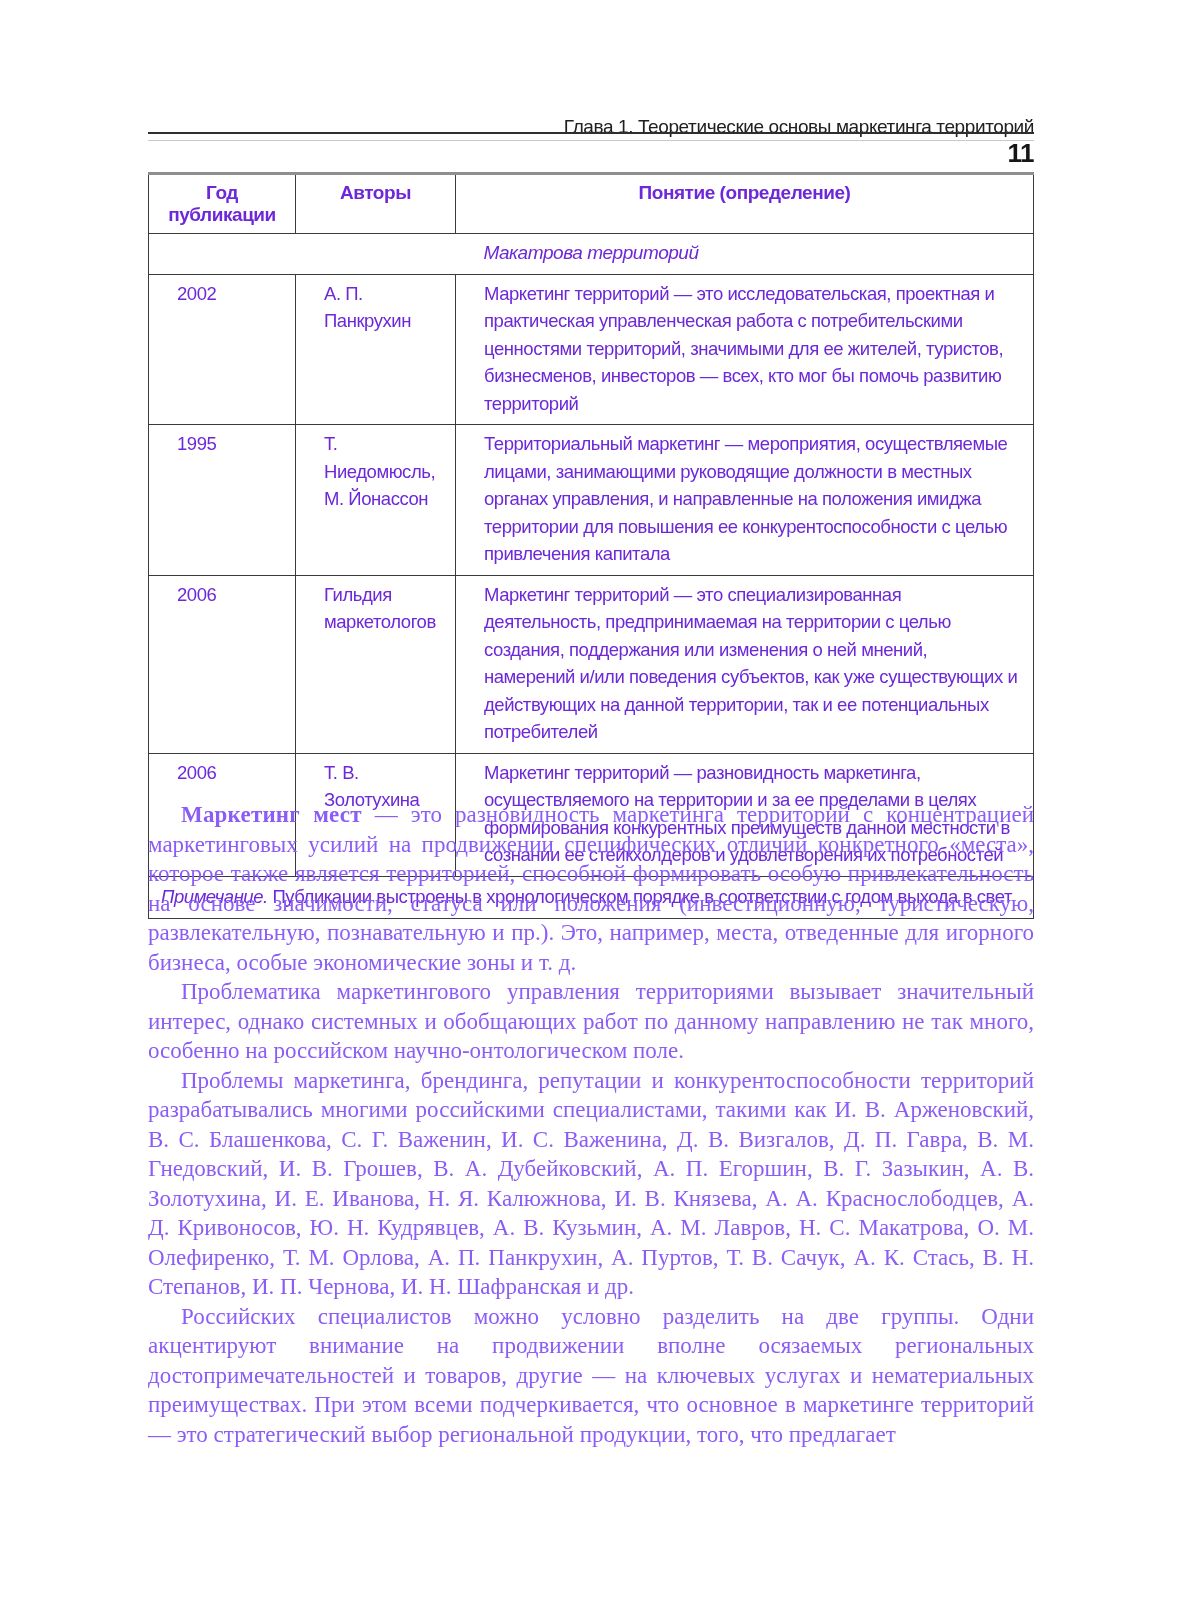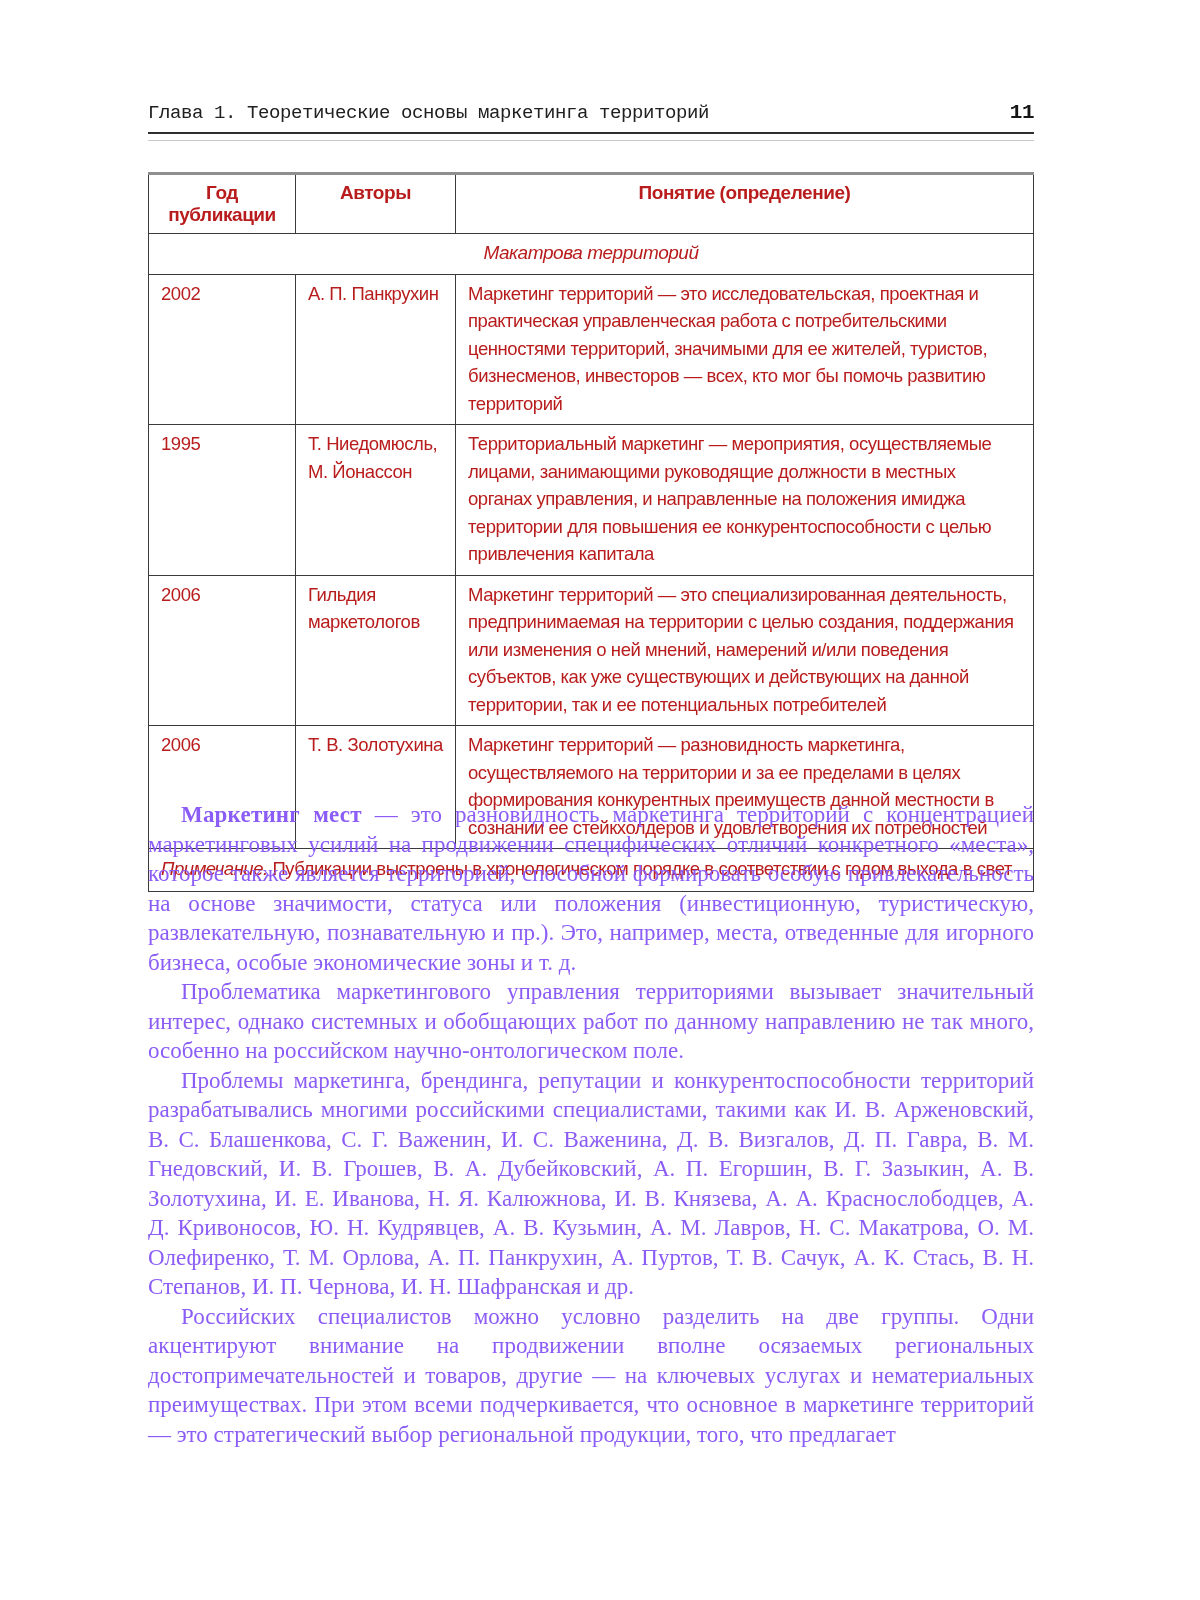--- a/index.html
+++ b/index.html
@@ -7,56 +7,57 @@
     position:relative;
     width:1200px;height:1600px;
     background:#fff;
     color:#1c1c1c;
     overflow:hidden;
   }
   .content-col{position:absolute;left:148px;width:886px;}
 
   
   .running-head{
-    top:98px;height:26px;
+    top:116px;height:26px;
     display:flex;justify-content:space-between;align-items:flex-end;
-    font-family:Liberation Mono, monospace;
+    font-family:Liberation Sans, sans-serif;
+    flex-direction:column;
   }
   .chapter-title{
     font-size:19px;letter-spacing:-0.4px;color:#202020;
   }
   .page-number{
-    font-size:21px;font-weight:bold;letter-spacing:-0.5px;color:#161616;
+    font-size:26px;font-weight:bold;letter-spacing:-0.5px;color:#161616;
   }
   .head-rule{
     top:132px;height:0;
     border-top:2.5px solid #2e2e2e;
   }
   .head-rule-shadow{
     top:140px;height:0;
     border-top:1.5px solid #c9c9c9;
   }
 
   
   .def-table-wrap{top:172px;}
   table.def-table{
     width:100%;
     border-collapse:collapse;
     font-family:"Liberation Sans","DejaVu Sans",sans-serif;
     font-size:18.5px;
     letter-spacing:-0.45px;
-    color:#b91c1c;
+    color:#6d28d9;
     border:1.4px solid #3a3a3a;
     border-top:3px solid #8f8f8f;
   }
   table.def-table th,
   table.def-table td{
     border:1.4px solid #3a3a3a;
     vertical-align:top;
-    padding:5px 12px 7px 12px;
+    padding:5px 12px 7px 28px;
     line-height:27.5px;
   }
   table.def-table thead th{
     border-top:3px solid #8f8f8f;
     text-align:center;
     font-weight:bold;
     font-size:19px;
     padding:7px 6px;
     line-height:22px;
   }

